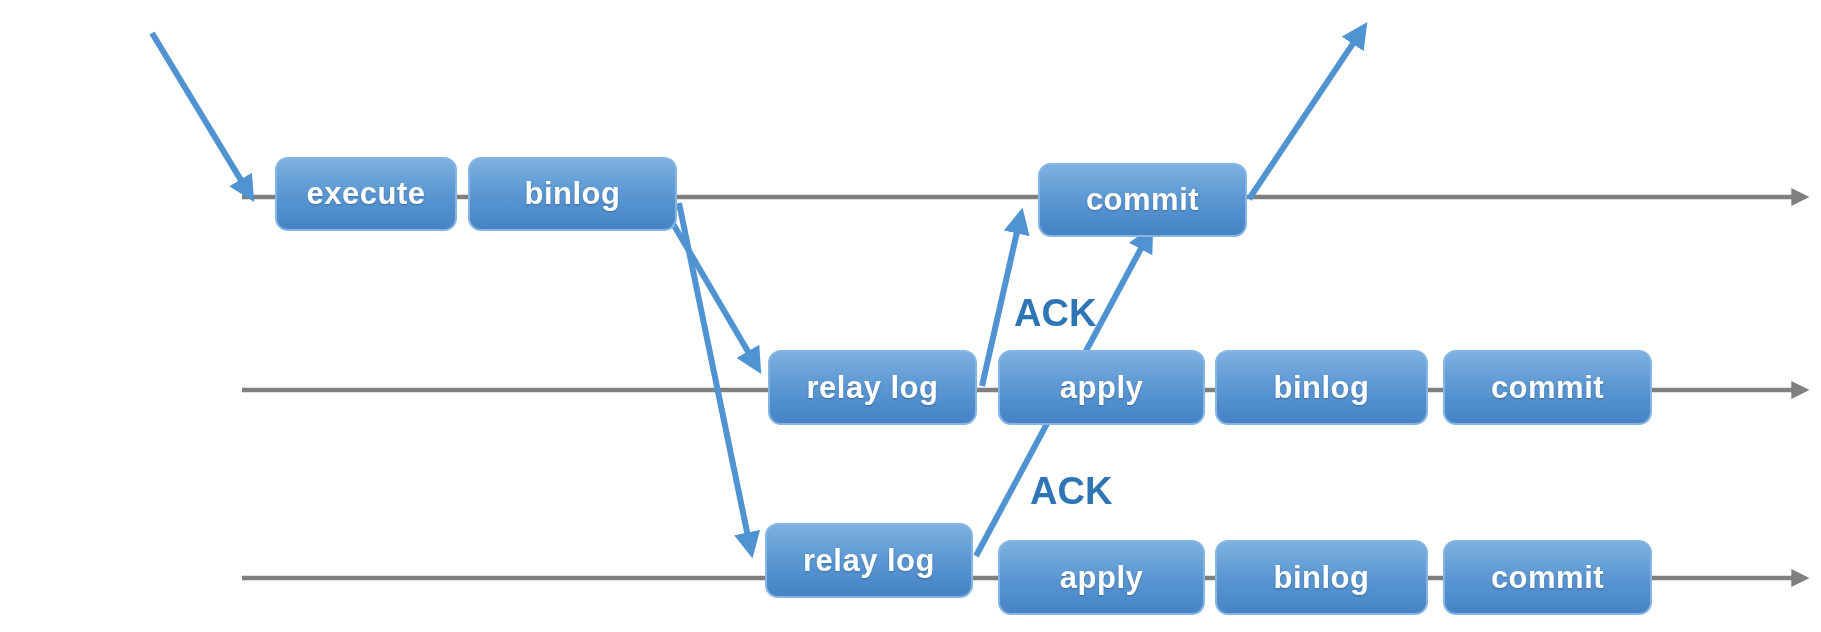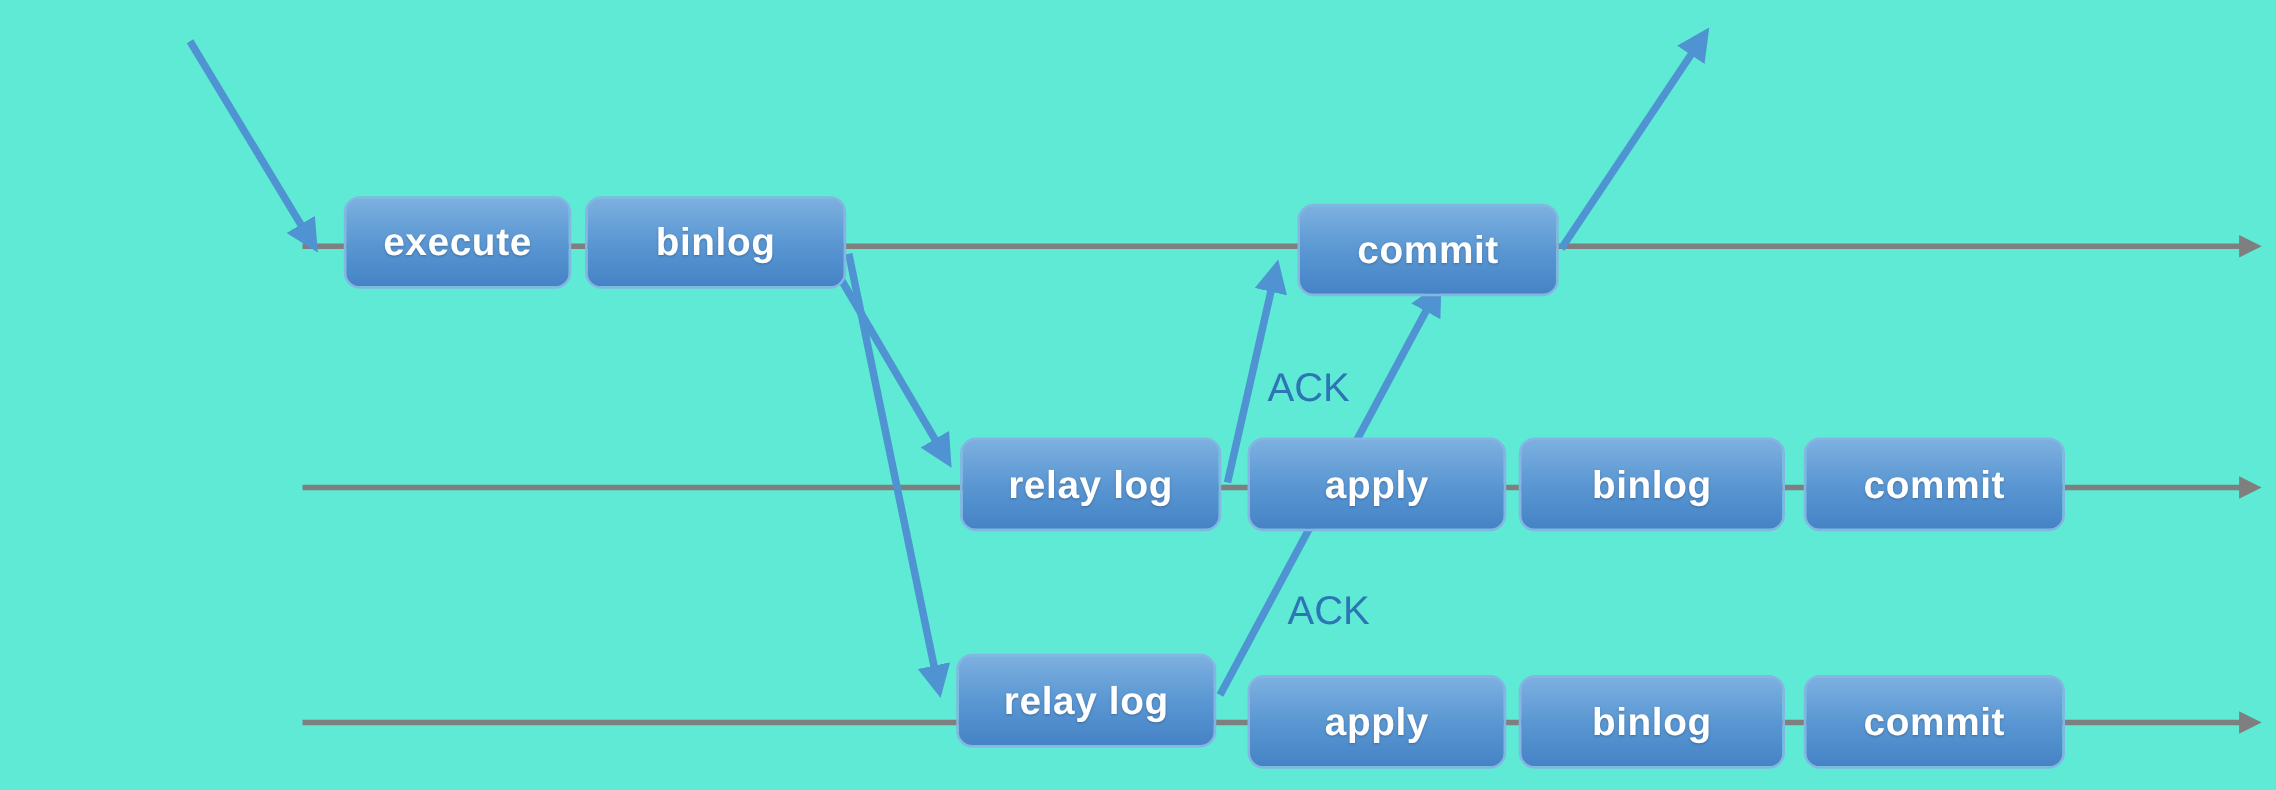--- a/index.html
+++ b/index.html
@@ -21,30 +21,30 @@
   }
   .node span{
     color:#fff;
     font-weight:bold;
     font-size:31px;
     letter-spacing:0.5px;
     text-shadow:0 1px 2px rgba(0,0,0,0.25);
   }
   .ack{
     position:absolute;
-    font-weight:400;
-    font-size:32px;
+    font-weight:700;
+    font-size:38px;
     color:#2e75b6;
     line-height:1;
   }
 </style>
 </head>
 <body>
 
-<div class="canvas" style="background: #5eead4;">
+<div class="canvas" style="background: #ffffff;">
   <svg viewBox="0 0 1821 632" xmlns="http://www.w3.org/2000/svg">
     <defs>
       <marker id="head-gray" viewBox="0 0 10 10" refX="1.5" refY="5" markerWidth="4" markerHeight="4" orient="auto" markerUnits="strokeWidth">
         <path d="M0,0 L10,5 L0,10 Z" fill="#7f7f7f"></path>
       </marker>
       <marker id="head-blue" viewBox="0 0 10 10" refX="1.5" refY="5" markerWidth="4.4" markerHeight="4.4" orient="auto" markerUnits="strokeWidth">
         <path d="M0,0 L10,5 L0,10 Z" fill="#4f93d2"></path>
       </marker>
     </defs>
     <g>

